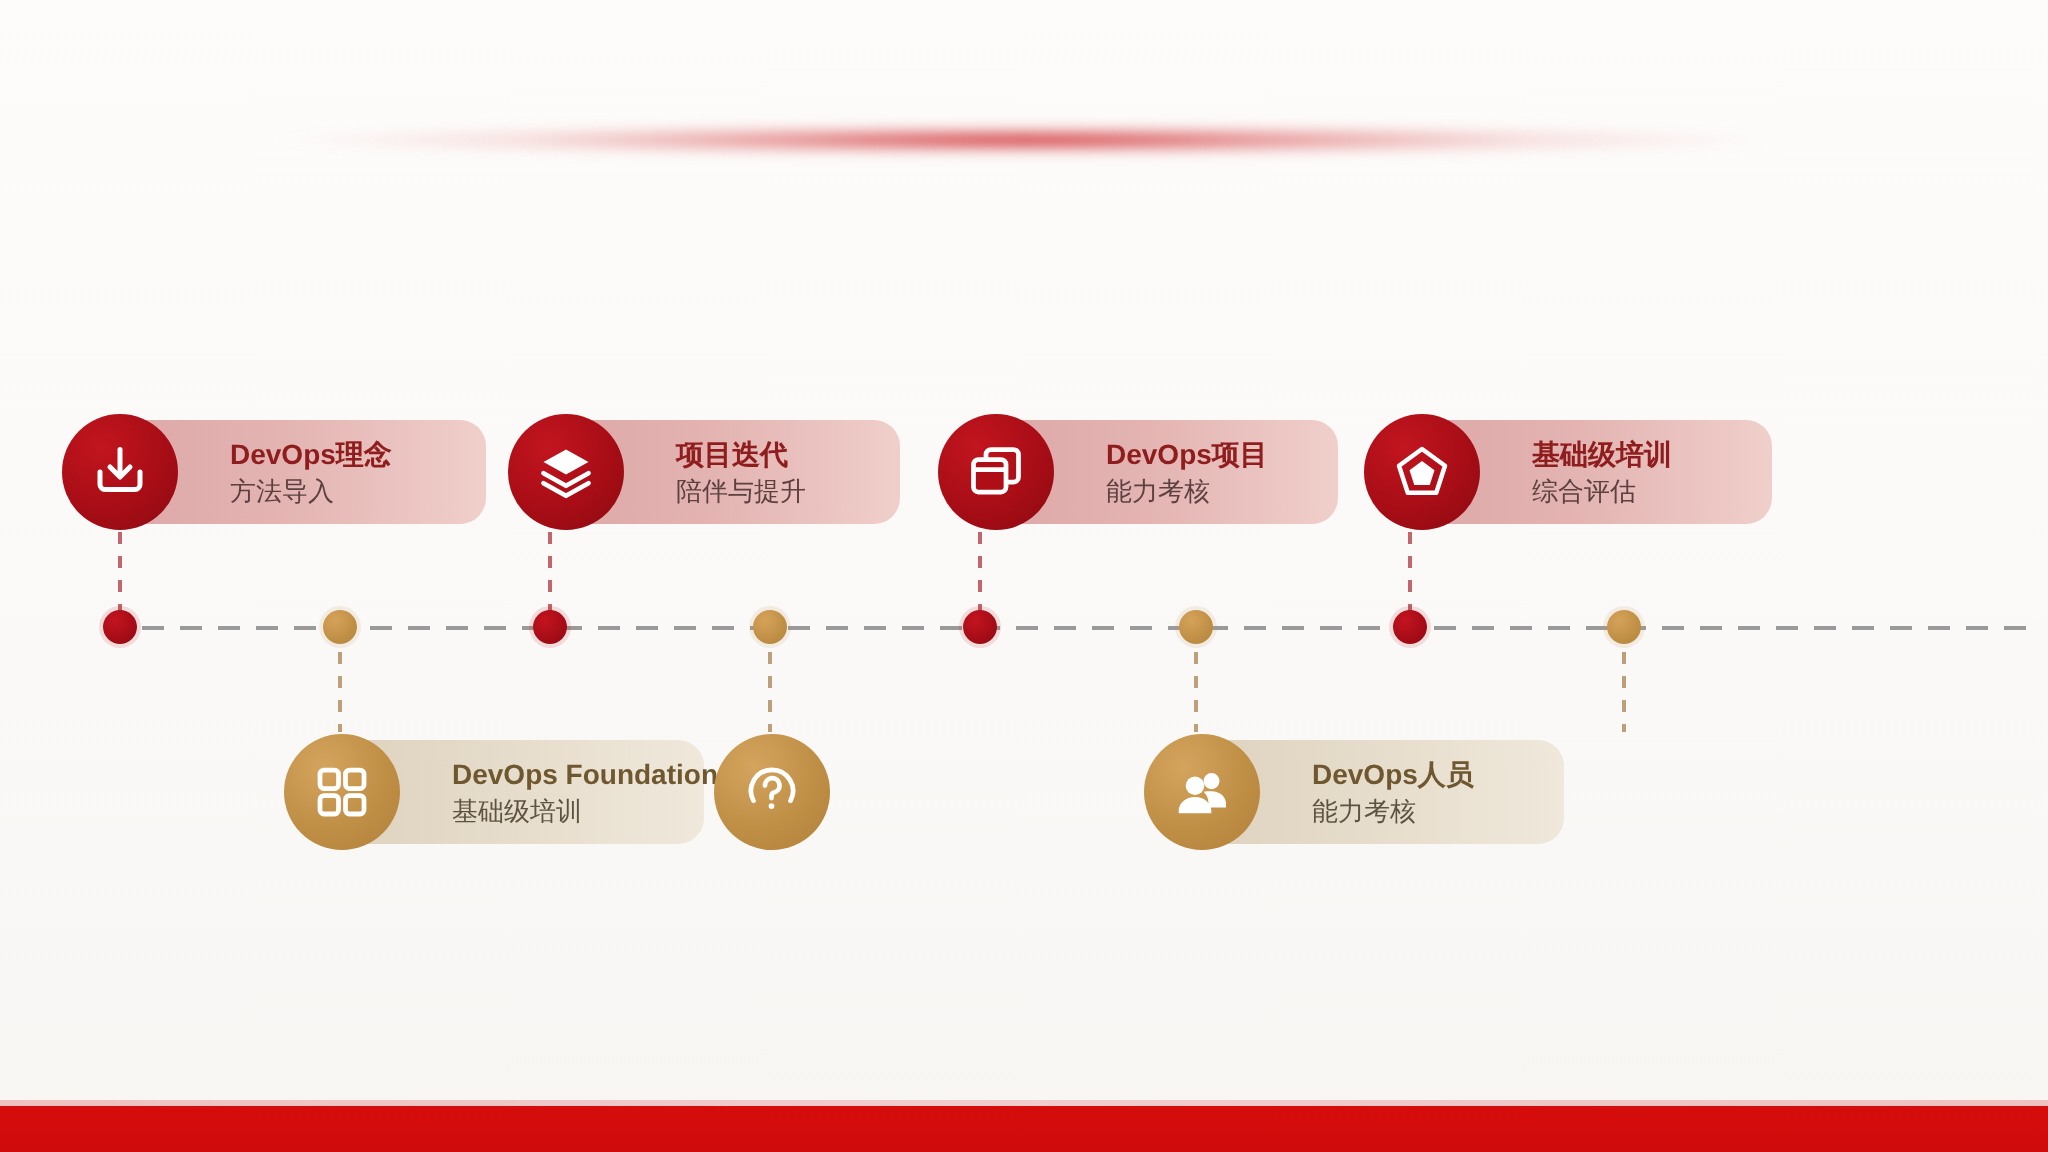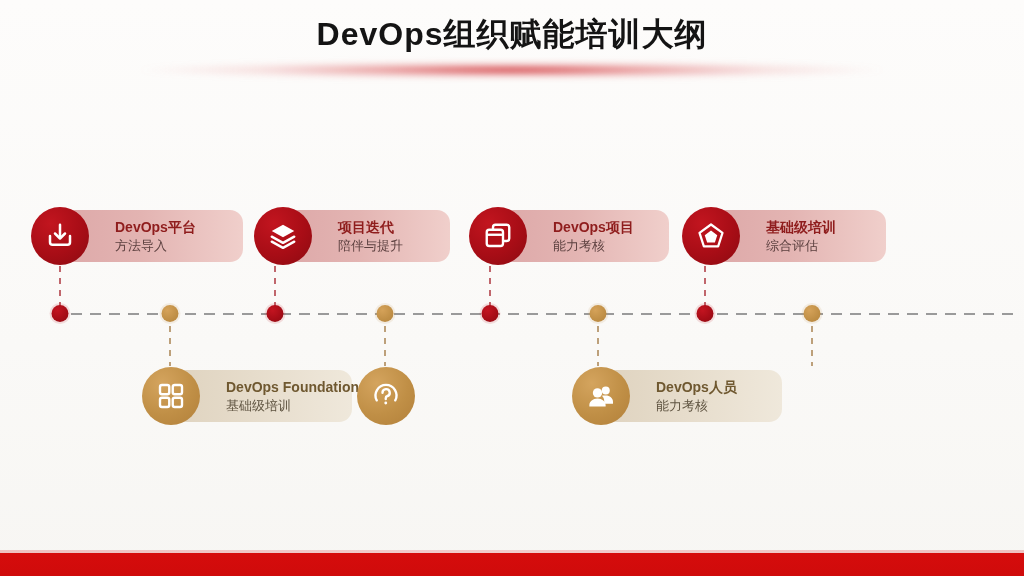--- a/index.html
+++ b/index.html
@@ -198,23 +198,20 @@
     width: 1024px;
     height: 3px;
     background: linear-gradient(90deg, rgba(232,150,150,0.55), rgba(240,190,190,0.75), rgba(232,150,150,0.55));
   }
 </style>
 </head>
 <body>
 
 <div class="slide">
 
-  <div class="title-wrap">
-    <h1 class="slide-title">DevOps组织赋能培训大纲</h1>
-  </div>
   <div class="title-glow"></div>
 
 
   <div class="timeline"></div>
 
   <div class="connector up" style="left:60px;"></div>
   <div class="connector up" style="left:275px;"></div>
   <div class="connector up" style="left:490px;"></div>
   <div class="connector up" style="left:705px;"></div>
 
@@ -227,21 +224,21 @@
   <div class="dot gold" style="left:170px;"></div>
   <div class="dot red" style="left:275px;"></div>
   <div class="dot gold" style="left:385px;"></div>
   <div class="dot red" style="left:490px;"></div>
   <div class="dot gold" style="left:598px;"></div>
   <div class="dot red" style="left:705px;"></div>
   <div class="dot gold" style="left:812px;"></div>
 
   <div class="card red" style="left:31px; top:210px; width:212px;">
     <div class="card-pill" style="width:184px;">
-      <span class="card-line1">DevOps平台</span>
+      <span class="card-line1">DevOps理念</span>
       <span class="card-line2">方法导入</span>
     </div>
     <div class="badge">
       <svg width="30" height="30" viewBox="0 0 24 24" fill="none" stroke="#ffffff" stroke-width="2" stroke-linecap="round" stroke-linejoin="round">
         <path d="M12 3v10"></path>
         <path d="M8 10l4 4 4-4"></path>
         <path d="M4 12v5a2 2 0 0 0 2 2h12a2 2 0 0 0 2-2v-5"></path>
       </svg>
     </div>
   </div>

